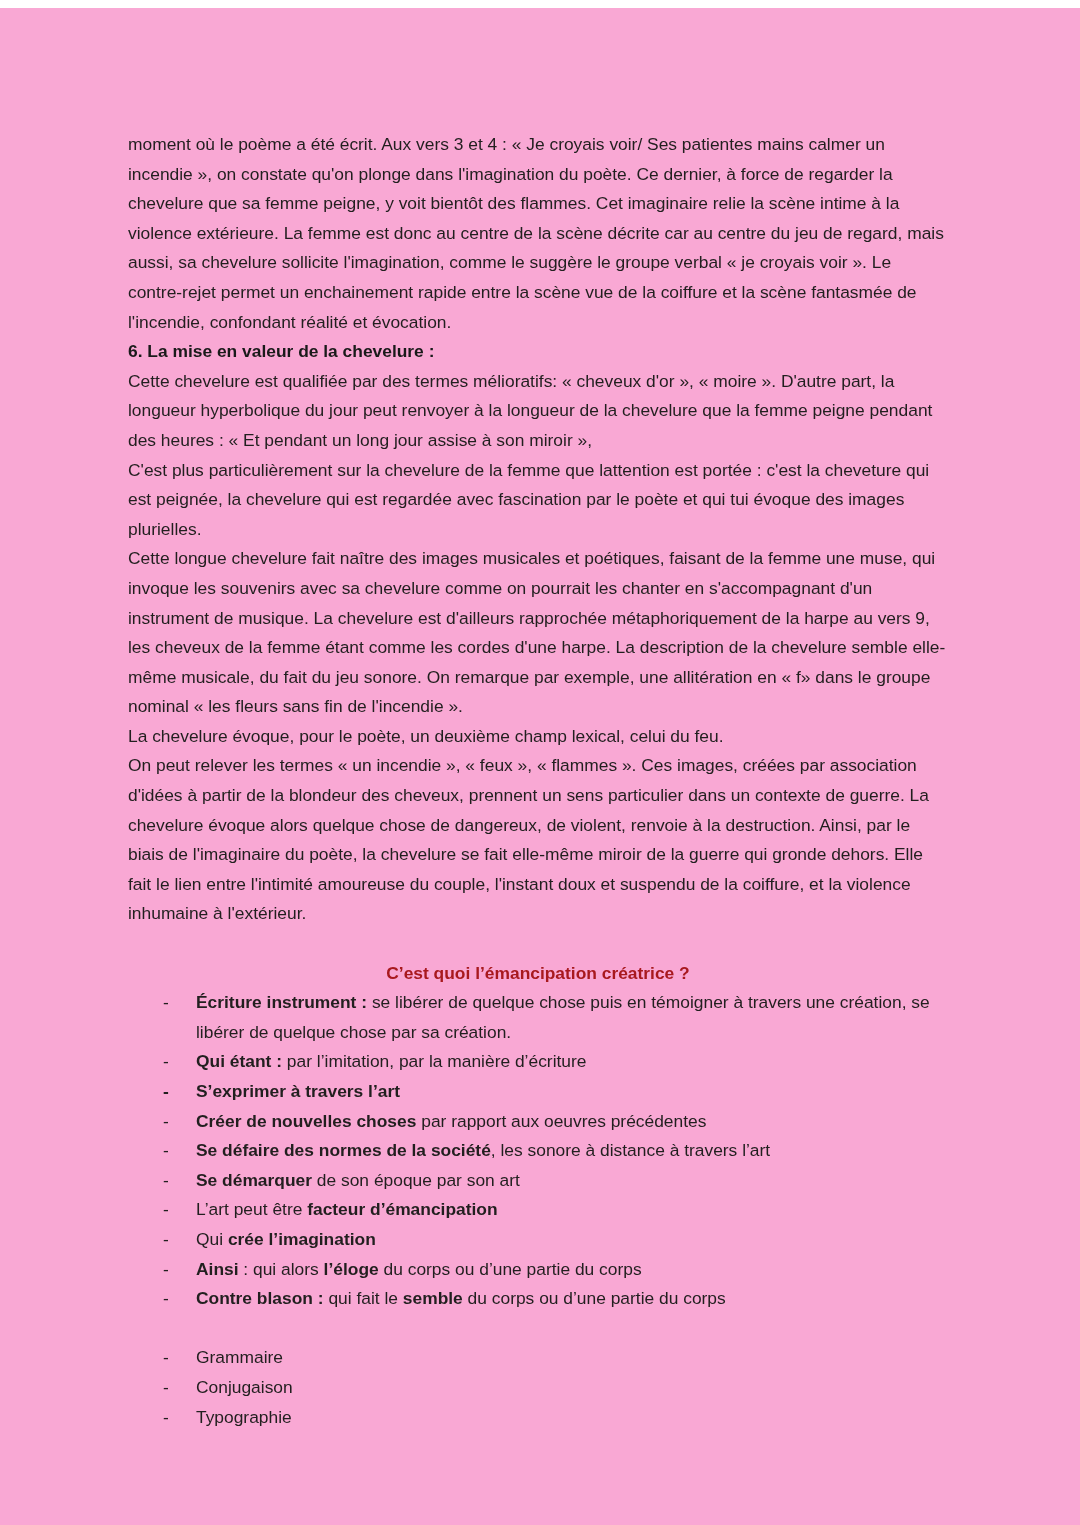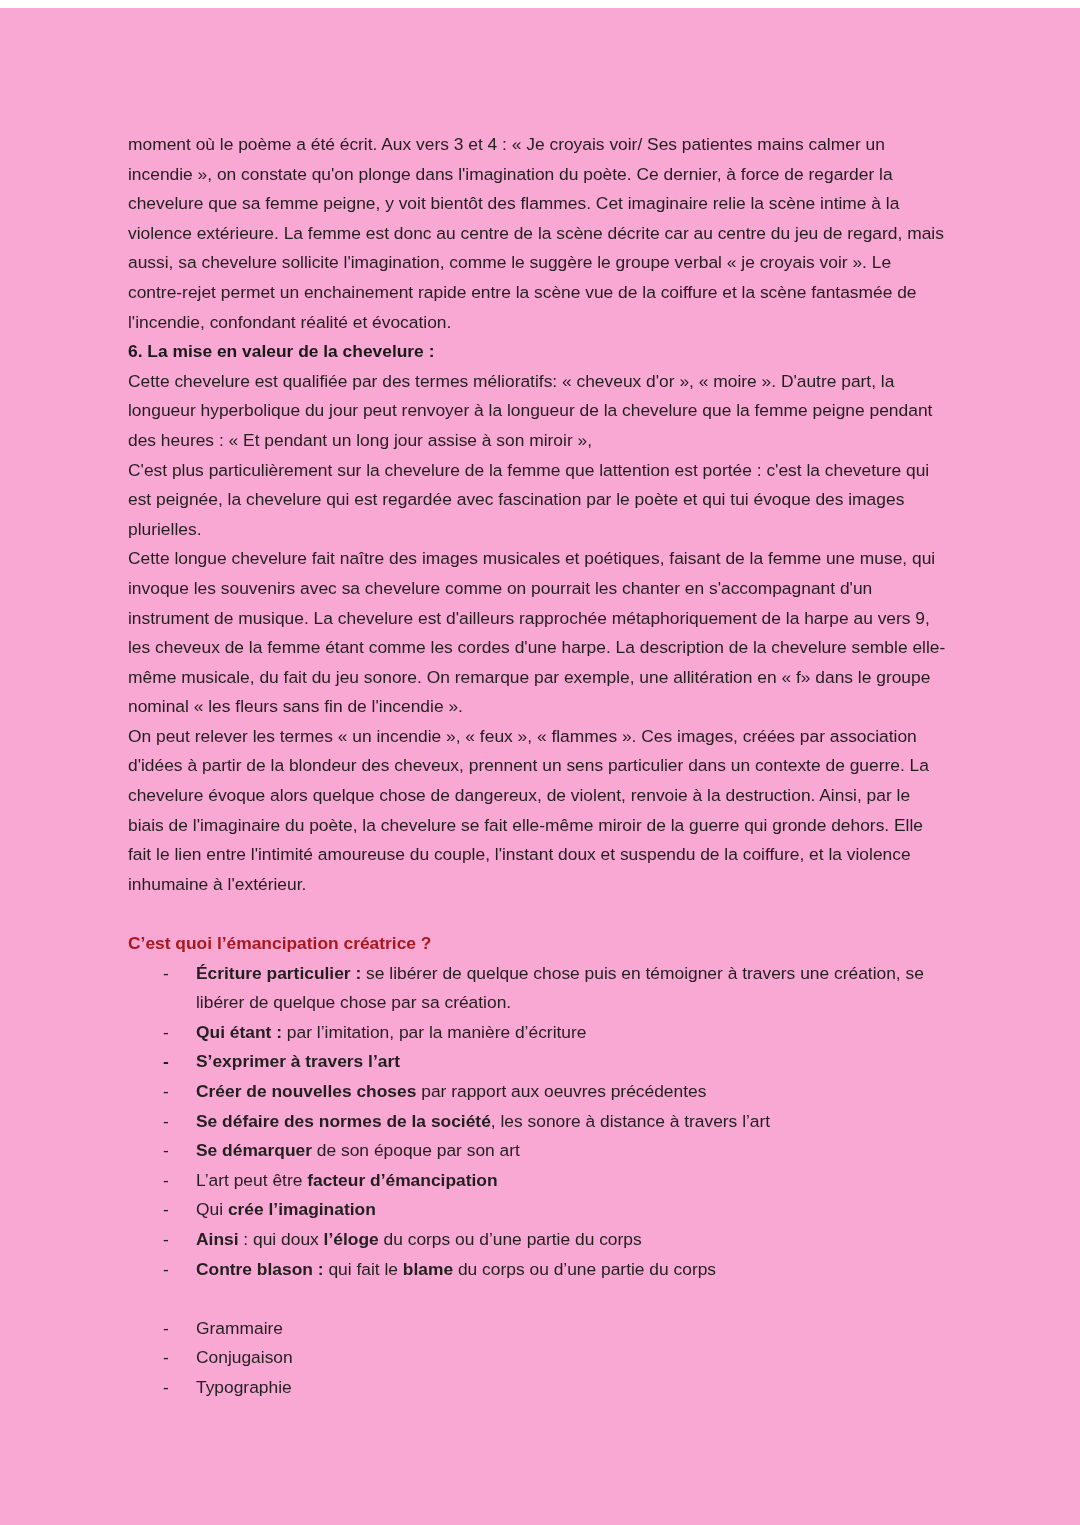--- a/index.html
+++ b/index.html
@@ -40,20 +40,21 @@
     color: #1a1a1a;
   }
   .spacer-line {
     height: 29.6px;
   }
   .red-heading {
     margin: 0;
     padding: 0;
     font-weight: bold;
     color: #a8191e;
+    text-align: center;
   }
   .red-heading .tail {
     font-weight: normal;
     color: #221f1f;
   }
   ul.dash-list {
     list-style: none;
     margin: 0;
     padding: 0;
   }
@@ -86,40 +87,41 @@
     <p class="para">moment où le poème a été écrit. Aux vers 3 et 4 : « Je croyais voir/ Ses patientes mains calmer un incendie », on constate qu'on plonge dans l'imagination du poète. Ce dernier, à force de regarder la chevelure que sa femme peigne, y voit bientôt des flammes. Cet imaginaire relie la scène intime à la violence extérieure. La femme est donc au centre de la scène décrite car au centre du jeu de regard, mais aussi, sa chevelure sollicite l'imagination, comme le suggère le groupe verbal « je croyais voir ». Le contre-rejet permet un enchainement rapide entre la scène vue de la coiffure et la scène fantasmée de l'incendie, confondant réalité et évocation.</p>
 
     <p class="heading-num">6. La mise en valeur de la chevelure :</p>
 
     <p class="para">Cette chevelure est qualifiée par des termes mélioratifs: « cheveux d'or », « moire ». D'autre part, la longueur hyperbolique du jour peut renvoyer à la longueur de la chevelure que la femme peigne pendant des heures : « Et pendant un long jour assise à son miroir »,</p>
 
     <p class="para">C'est plus particulièrement sur la chevelure de la femme que lattention est portée : c'est la cheveture qui est peignée, la chevelure qui est regardée avec fascination par le poète et qui tui évoque des images plurielles.</p>
 
     <p class="para">Cette longue chevelure fait naître des images musicales et poétiques, faisant de la femme une muse, qui invoque les souvenirs avec sa chevelure comme on pourrait les chanter en s'accompagnant d'un instrument de musique. La chevelure est d'ailleurs rapprochée métaphoriquement de la harpe au vers 9, les cheveux de la femme étant comme les cordes d'une harpe. La description de la chevelure semble elle-même musicale, du fait du jeu sonore. On remarque par exemple, une allitération en « f» dans le groupe nominal « les fleurs sans fin de l'incendie ».</p>
 
+    <p class="para">La chevelure évoque, pour le poète, un deuxième champ lexical, celui du feu.</p>
 
     <p class="para">On peut relever les termes « un incendie », « feux », « flammes ». Ces images, créées par association d'idées à partir de la blondeur des cheveux, prennent un sens particulier dans un contexte de guerre. La chevelure évoque alors quelque chose de dangereux, de violent, renvoie à la destruction. Ainsi, par le biais de l'imaginaire du poète, la chevelure se fait elle-même miroir de la guerre qui gronde dehors. Elle fait le lien entre l'intimité amoureuse du couple, l'instant doux et suspendu de la coiffure, et la violence inhumaine à l'extérieur.</p>
 
     <div class="spacer-line"></div>
 
     <p class="red-heading">
       <span>C’est quoi l’émancipation créatrice ?</span><span class="tail"></span>
     </p>
 
     <ul class="dash-list">
-        <li><span class="dash">-</span><span class="b">Écriture particulier :</span><span> se libérer de quelque chose puis en témoigner à travers une création, se libérer de quelque chose par sa création.</span></li>
+        <li><span class="dash">-</span><span class="b">Écriture instrument :</span><span> se libérer de quelque chose puis en témoigner à travers une création, se libérer de quelque chose par sa création.</span></li>
         <li><span class="dash">-</span><span class="b">Qui étant :</span><span> par l’imitation, par la manière d’écriture</span></li>
         <li class="bold-dash"><span class="dash">-</span><span class="b">S’exprimer à travers l’art</span></li>
         <li><span class="dash">-</span><span class="b">Créer de nouvelles choses</span><span> par rapport aux oeuvres précédentes</span></li>
         <li><span class="dash">-</span><span class="b">Se défaire des normes de la société</span><span>, les sonore à distance à travers l’art</span></li>
         <li><span class="dash">-</span><span class="b">Se démarquer</span><span> de son époque par son art</span></li>
         <li><span class="dash">-</span><span>L’art peut être </span><span class="b">facteur d’émancipation</span></li>
         <li><span class="dash">-</span><span>Qui </span><span class="b">crée l’imagination</span></li>
-        <li><span class="dash">-</span><span class="b">Ainsi</span><span> : qui doux </span><span class="b">l’éloge</span><span> du corps ou d’une partie du corps</span></li>
-        <li><span class="dash">-</span><span class="b">Contre blason :</span><span> qui fait le </span><span class="b">blame</span><span> du corps ou d’une partie du corps</span></li>
+        <li><span class="dash">-</span><span class="b">Ainsi</span><span> : qui alors </span><span class="b">l’éloge</span><span> du corps ou d’une partie du corps</span></li>
+        <li><span class="dash">-</span><span class="b">Contre blason :</span><span> qui fait le </span><span class="b">semble</span><span> du corps ou d’une partie du corps</span></li>
       </ul>
 
     <div class="spacer-line"></div>
 
 
     <ul class="dash-list">
         <li><span class="dash">-</span><span>Grammaire</span></li>
         <li><span class="dash">-</span><span>Conjugaison</span></li>
         <li><span class="dash">-</span><span>Typographie</span></li>
       </ul>

